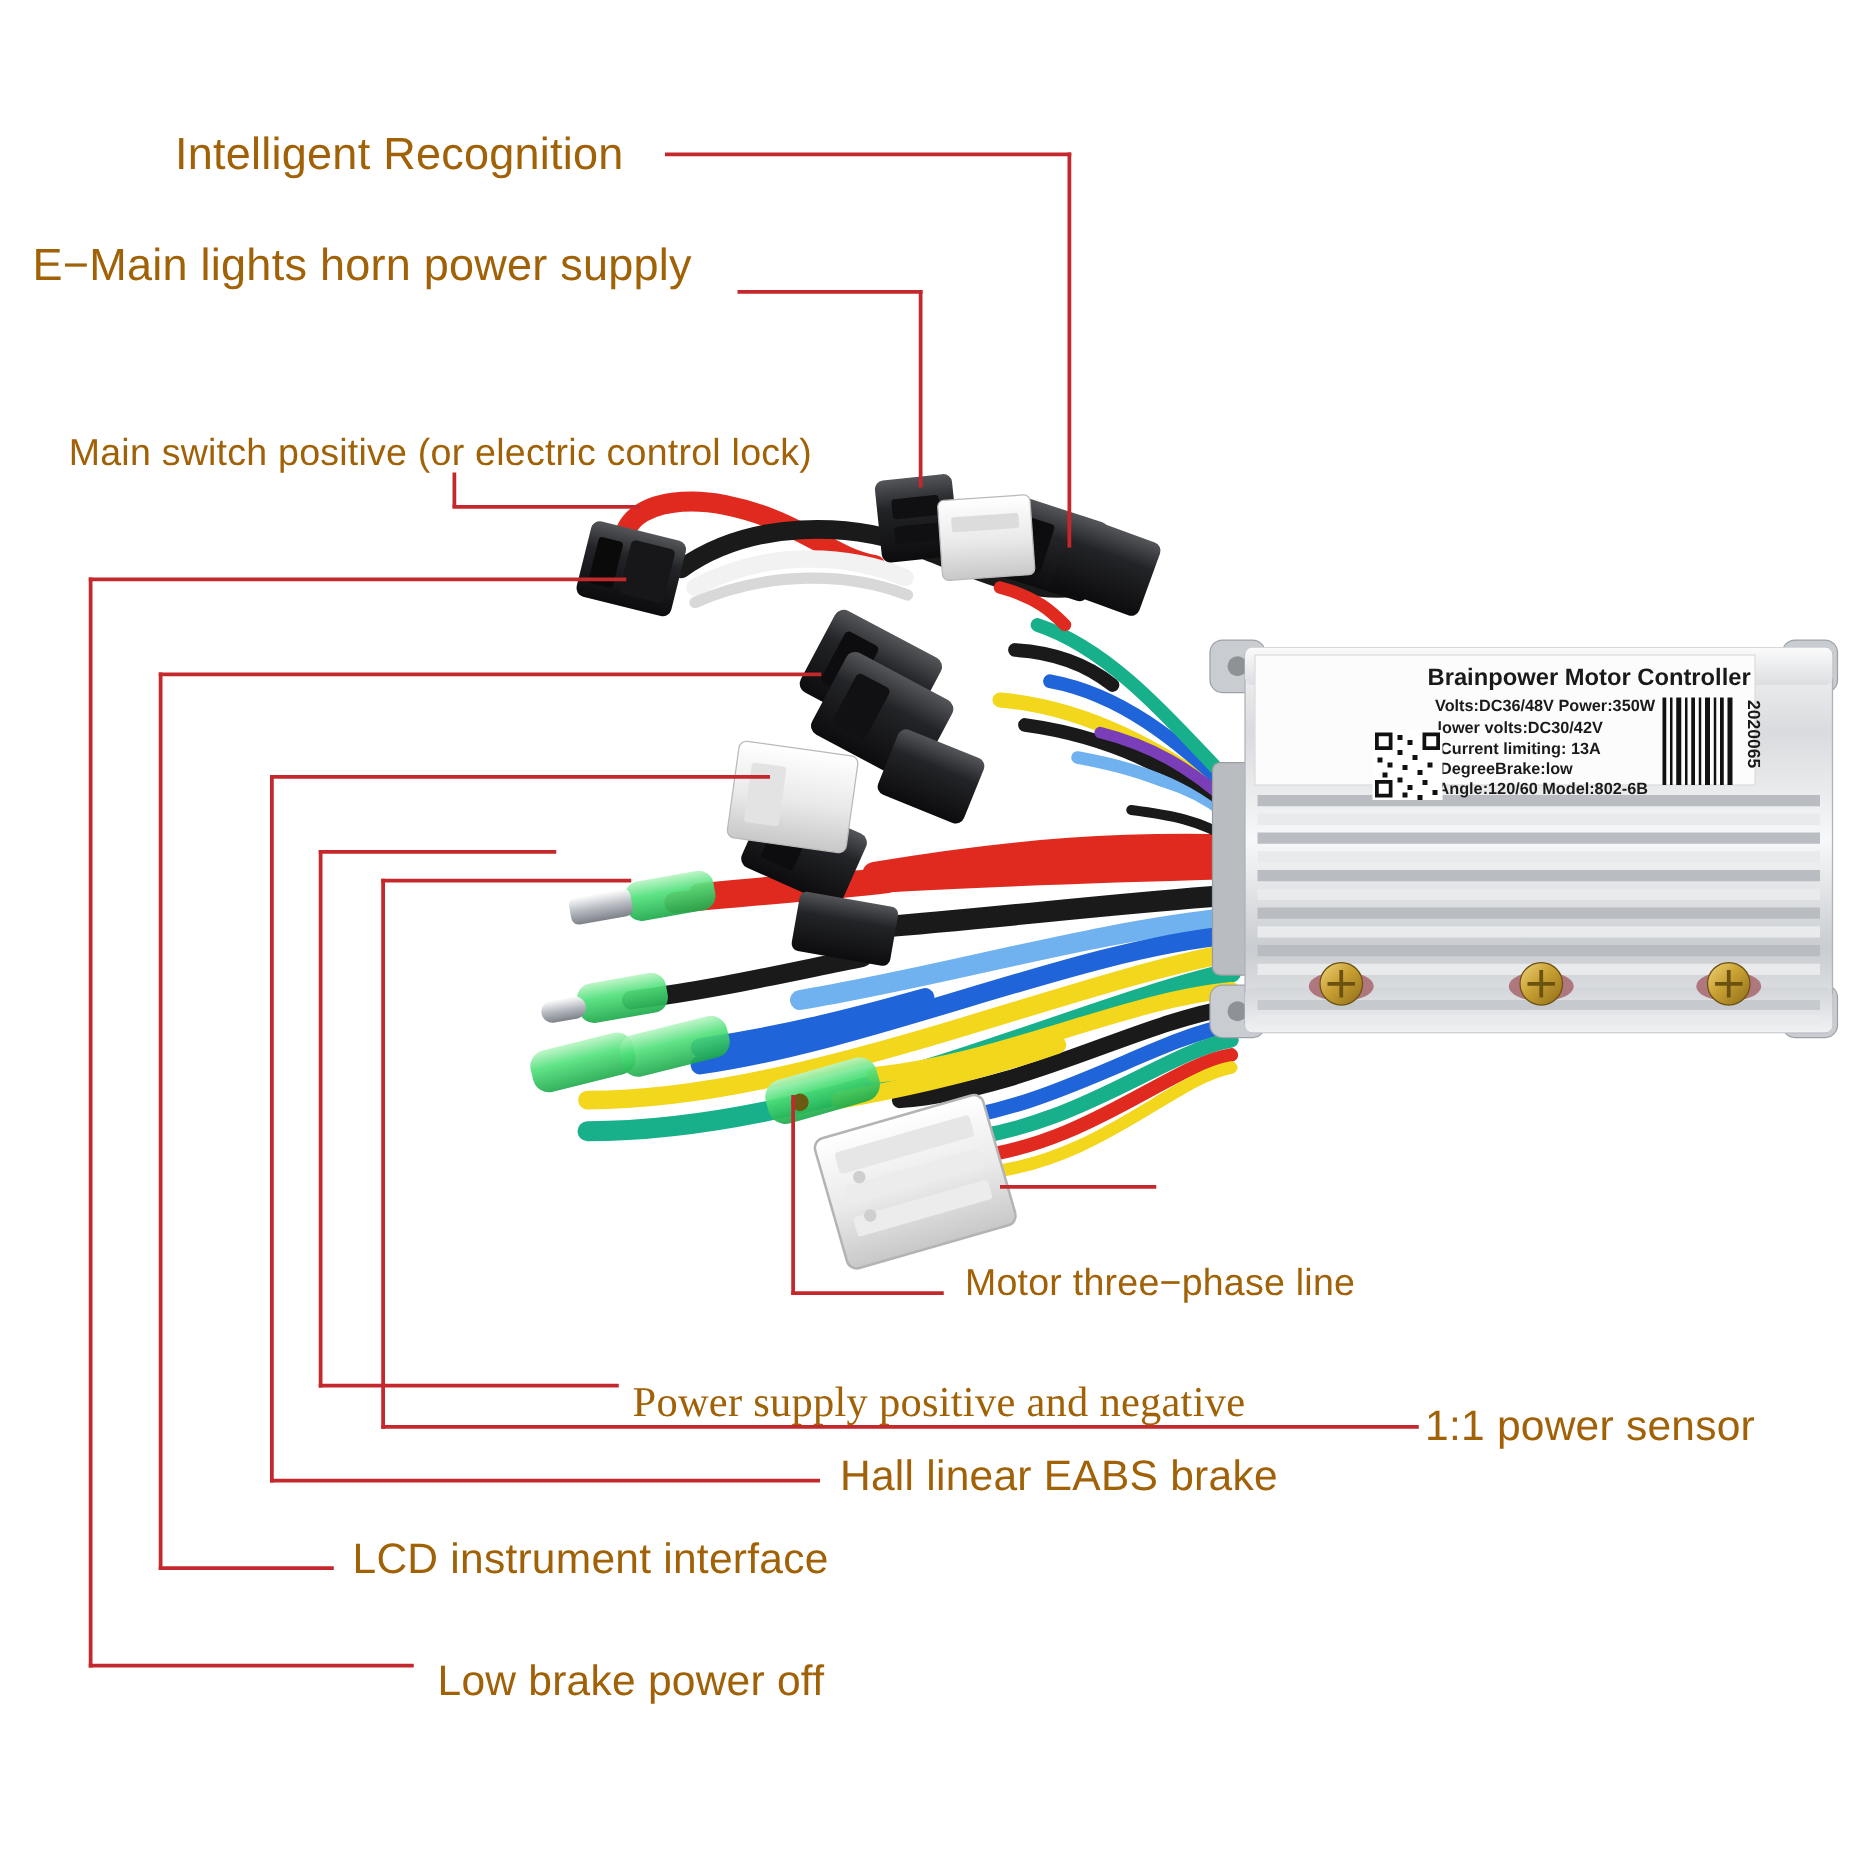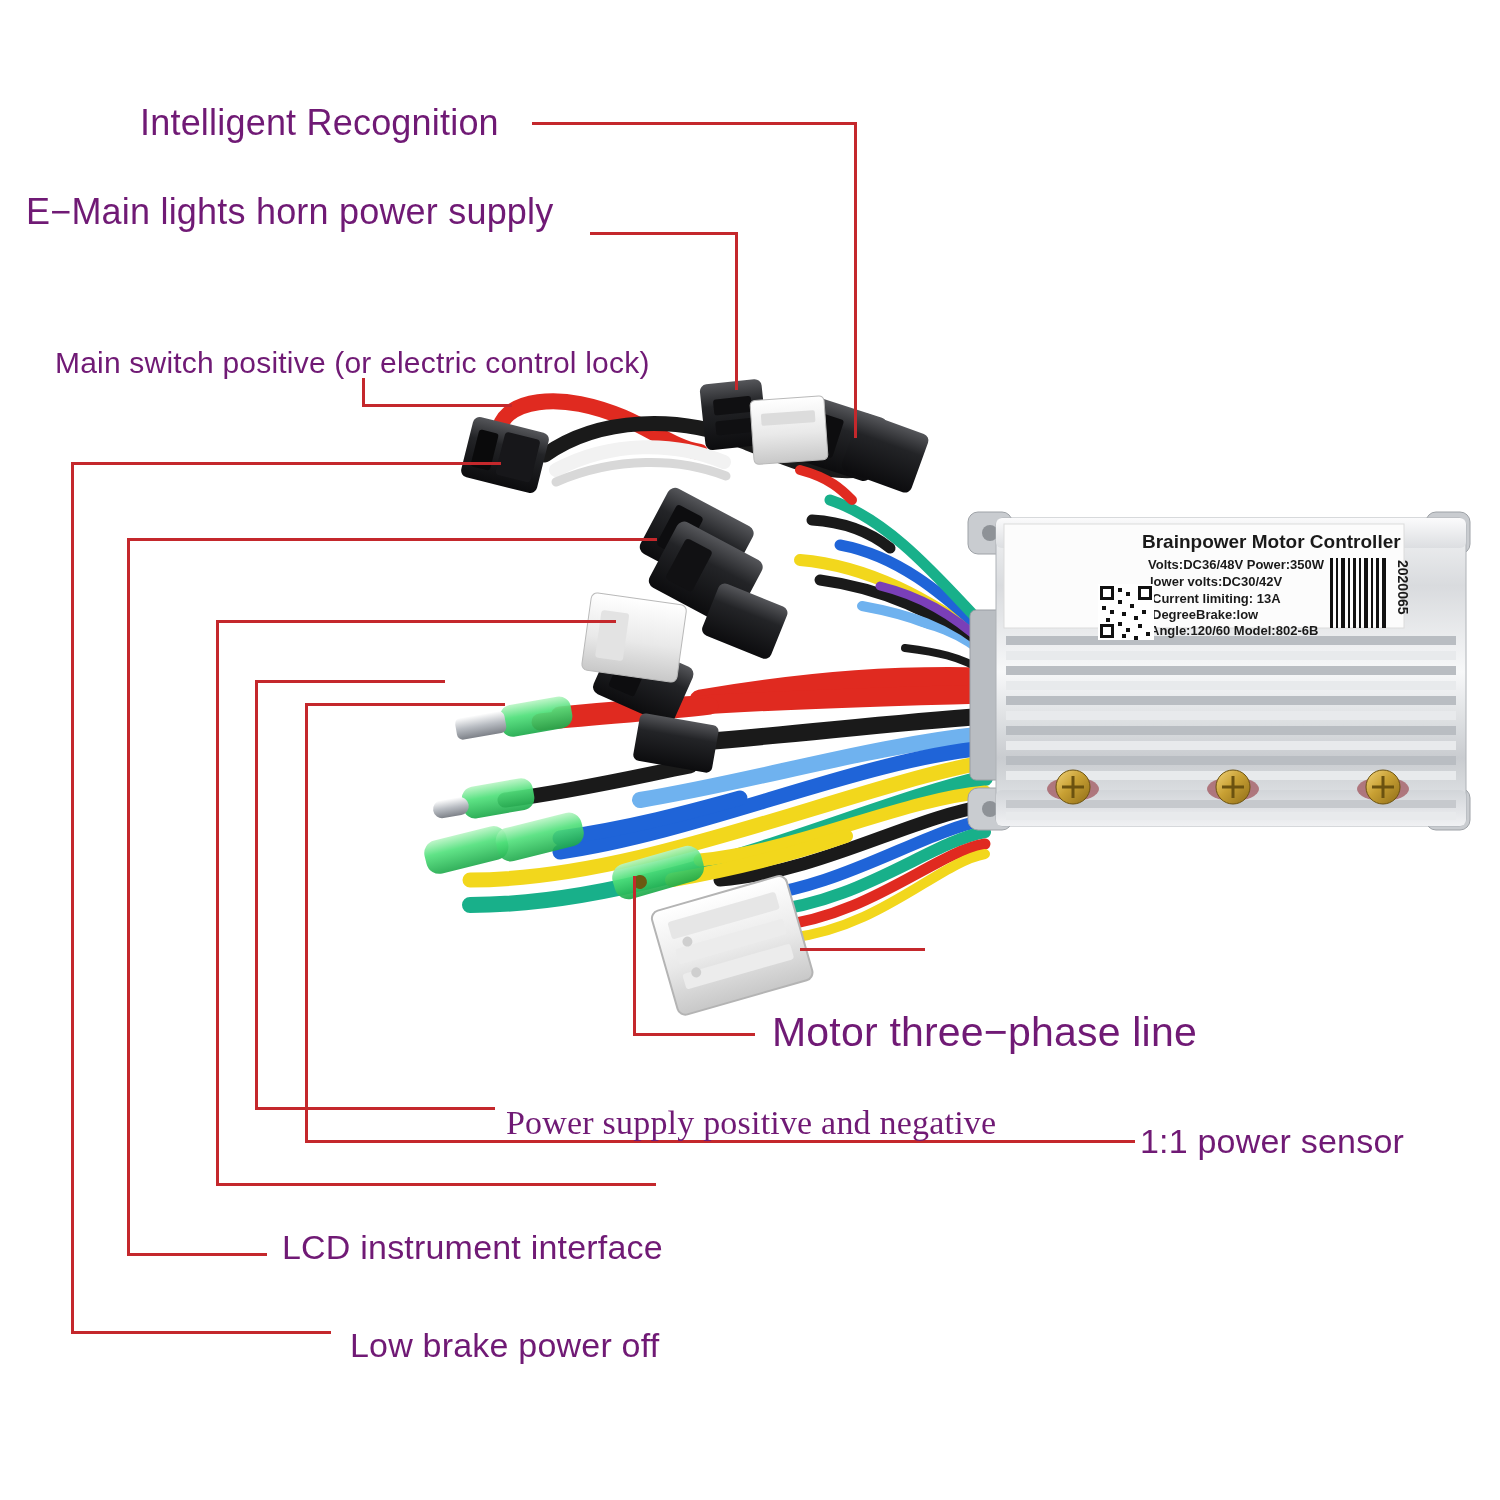--- a/index.html
+++ b/index.html
@@ -1,21 +1,21 @@
 <!DOCTYPE html>
 <html><head>
 <meta charset="utf-8">
 <style>
   html,body{margin:0;padding:0;background:#fff;}
   body{width:1500px;height:1500px;overflow:hidden;
        font-family:"Liberation Sans","DejaVu Sans",sans-serif;}
   #stage{position:relative;width:1500px;height:1500px;background:#ffffff;}
 
   
-  .lbl{position:absolute;color:#701a75;white-space:nowrap;
+  .lbl{position:absolute;color:#a16207;white-space:nowrap;
        font-weight:400;letter-spacing:.2px;line-height:1;}
 
   
   .ln{position:absolute;background:#c4282c;}
   .lh{height:3px;}
   .lv{width:3px;}
 
   
   #photo{position:absolute;left:0;top:0;width:1500px;height:1500px;}
 
@@ -325,24 +325,25 @@
   <div class="ln lv" style="left:633px;  top:876px;  height:160px;"></div>
   <div class="ln lh" style="left:633px;  top:1033px; width:122px;"></div>
 
   <div class="lbl" style="left:140px; top:105px; font-size:36px;">Intelligent Recognition</div>
 
   <div class="lbl" style="left:26px; top:194px; font-size:36px;">E−Main lights horn power supply</div>
 
   <div class="lbl" style="left:55px; top:348px; font-size:30px;">Main switch positive (or electric control lock)</div>
 
 
-  <div class="lbl" style="left:772px; top:1012px; font-size:41px;">Motor three−phase line</div>
+  <div class="lbl" style="left:772px; top:1012px; font-size:30px;">Motor three−phase line</div>
 
   <div class="lbl" style="left:506px; top:1106px; font-size:34px;font-family:Liberation Serif, serif;">Power supply positive and negative</div>
 
   <div class="lbl" style="left:1140px; top:1124px; font-size:34px;">1:1 power sensor</div>
 
+  <div class="lbl" style="left:672px; top:1164px; font-size:34px;">Hall linear EABS brake</div>
 
   <div class="lbl" style="left:282px; top:1230px; font-size:34px;">LCD instrument interface</div>
 
   <div class="lbl" style="left:350px; top:1308px; font-size:34px;margin-top:20px;">Low brake power off</div>
 
 </div>
 
 </body></html>

